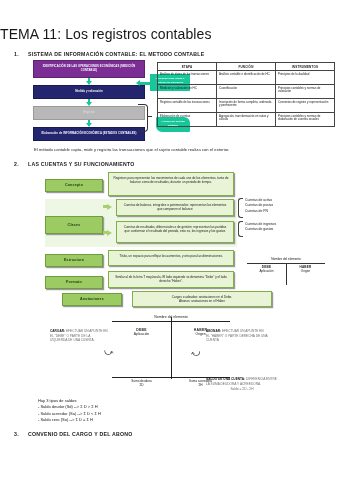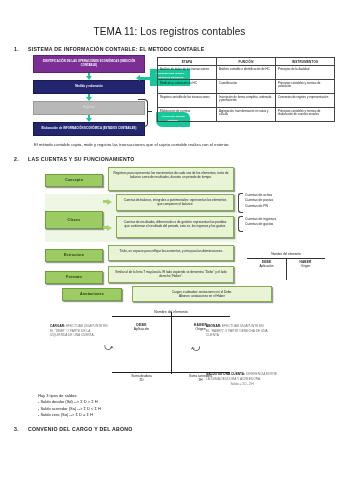--- a/index.html
+++ b/index.html
@@ -4,21 +4,21 @@
 <style>
   html,body{margin:0;padding:0;}
   body{
     width:339px;height:480px;background:#ffffff;
     font-family:"Liberation Sans", sans-serif;
     color:#111;overflow:hidden;position:relative;
   }
   .page{position:relative;width:339px;height:480px;padding:0;}
 
   .title{
-    text-align:center;font-size:10px;font-weight:400;
+    font-size:14px;font-weight:400;
     letter-spacing:.1px;margin:26px 0 0 0;color:#171717;
   }
 
   .sec{
     display:flex;gap:6px;margin:9px 0 0 14px;
     font-size:5.2px;font-weight:700;letter-spacing:.25px;color:#1a1a1a;
   }
   .sec .num{width:8px;flex:0 0 auto;}
 
   

